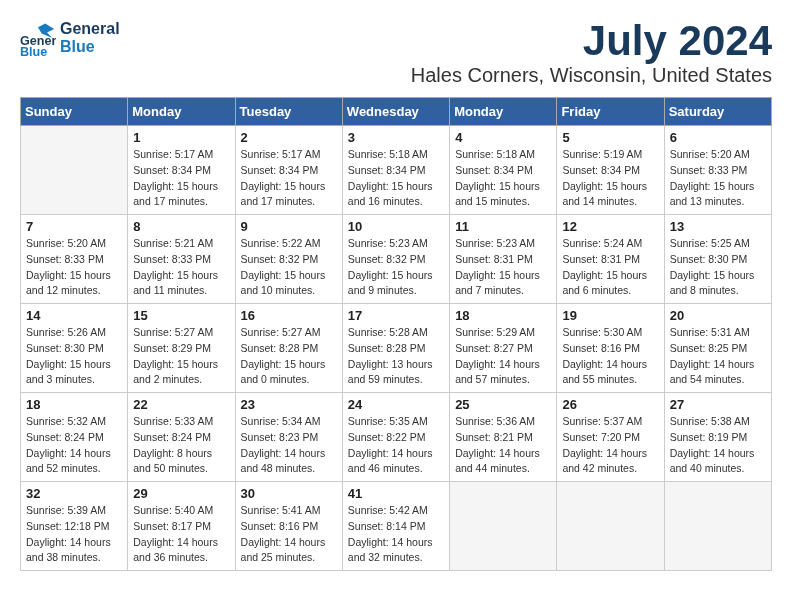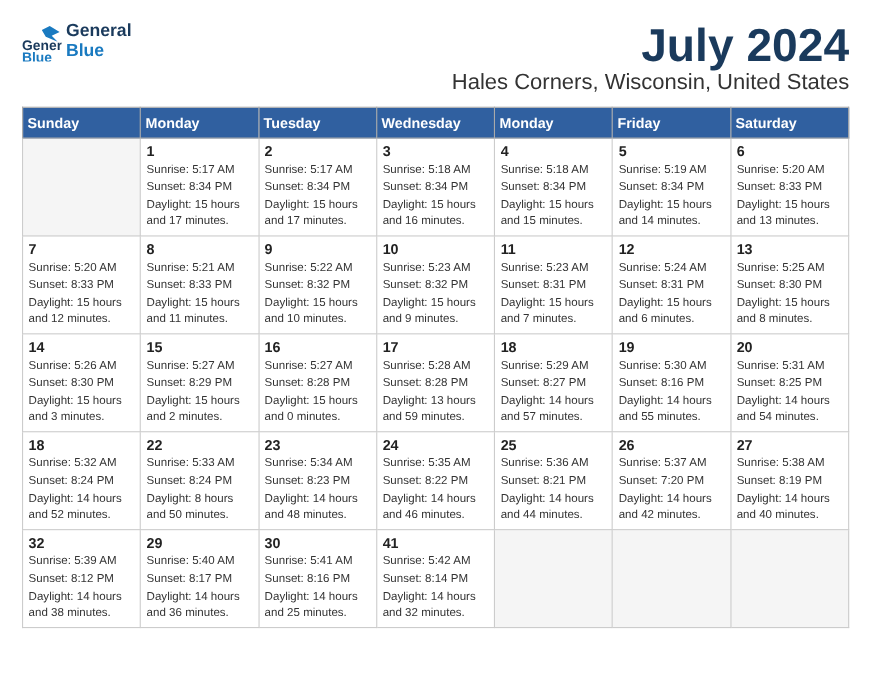--- a/index.html
+++ b/index.html
@@ -337,21 +337,21 @@
           <span>Sunset: 8:19 PM</span><br>
           <span>Daylight: 14 hours and 40 minutes.</span>
         </div>
       </td>
       </tr>
       <tr>
         <td>
         <span class="day-num">32</span>
         <div class="day-info">
           <span>Sunrise: 5:39 AM</span><br>
-          <span>Sunset: 8:12 PM</span><br>
+          <span>Sunset: 12:18 PM</span><br>
           <span>Daylight: 14 hours and 38 minutes.</span>
         </div>
       </td>
         <td>
         <span class="day-num">29</span>
         <div class="day-info">
           <span>Sunrise: 5:40 AM</span><br>
           <span>Sunset: 8:17 PM</span><br>
           <span>Daylight: 14 hours and 36 minutes.</span>
         </div>

